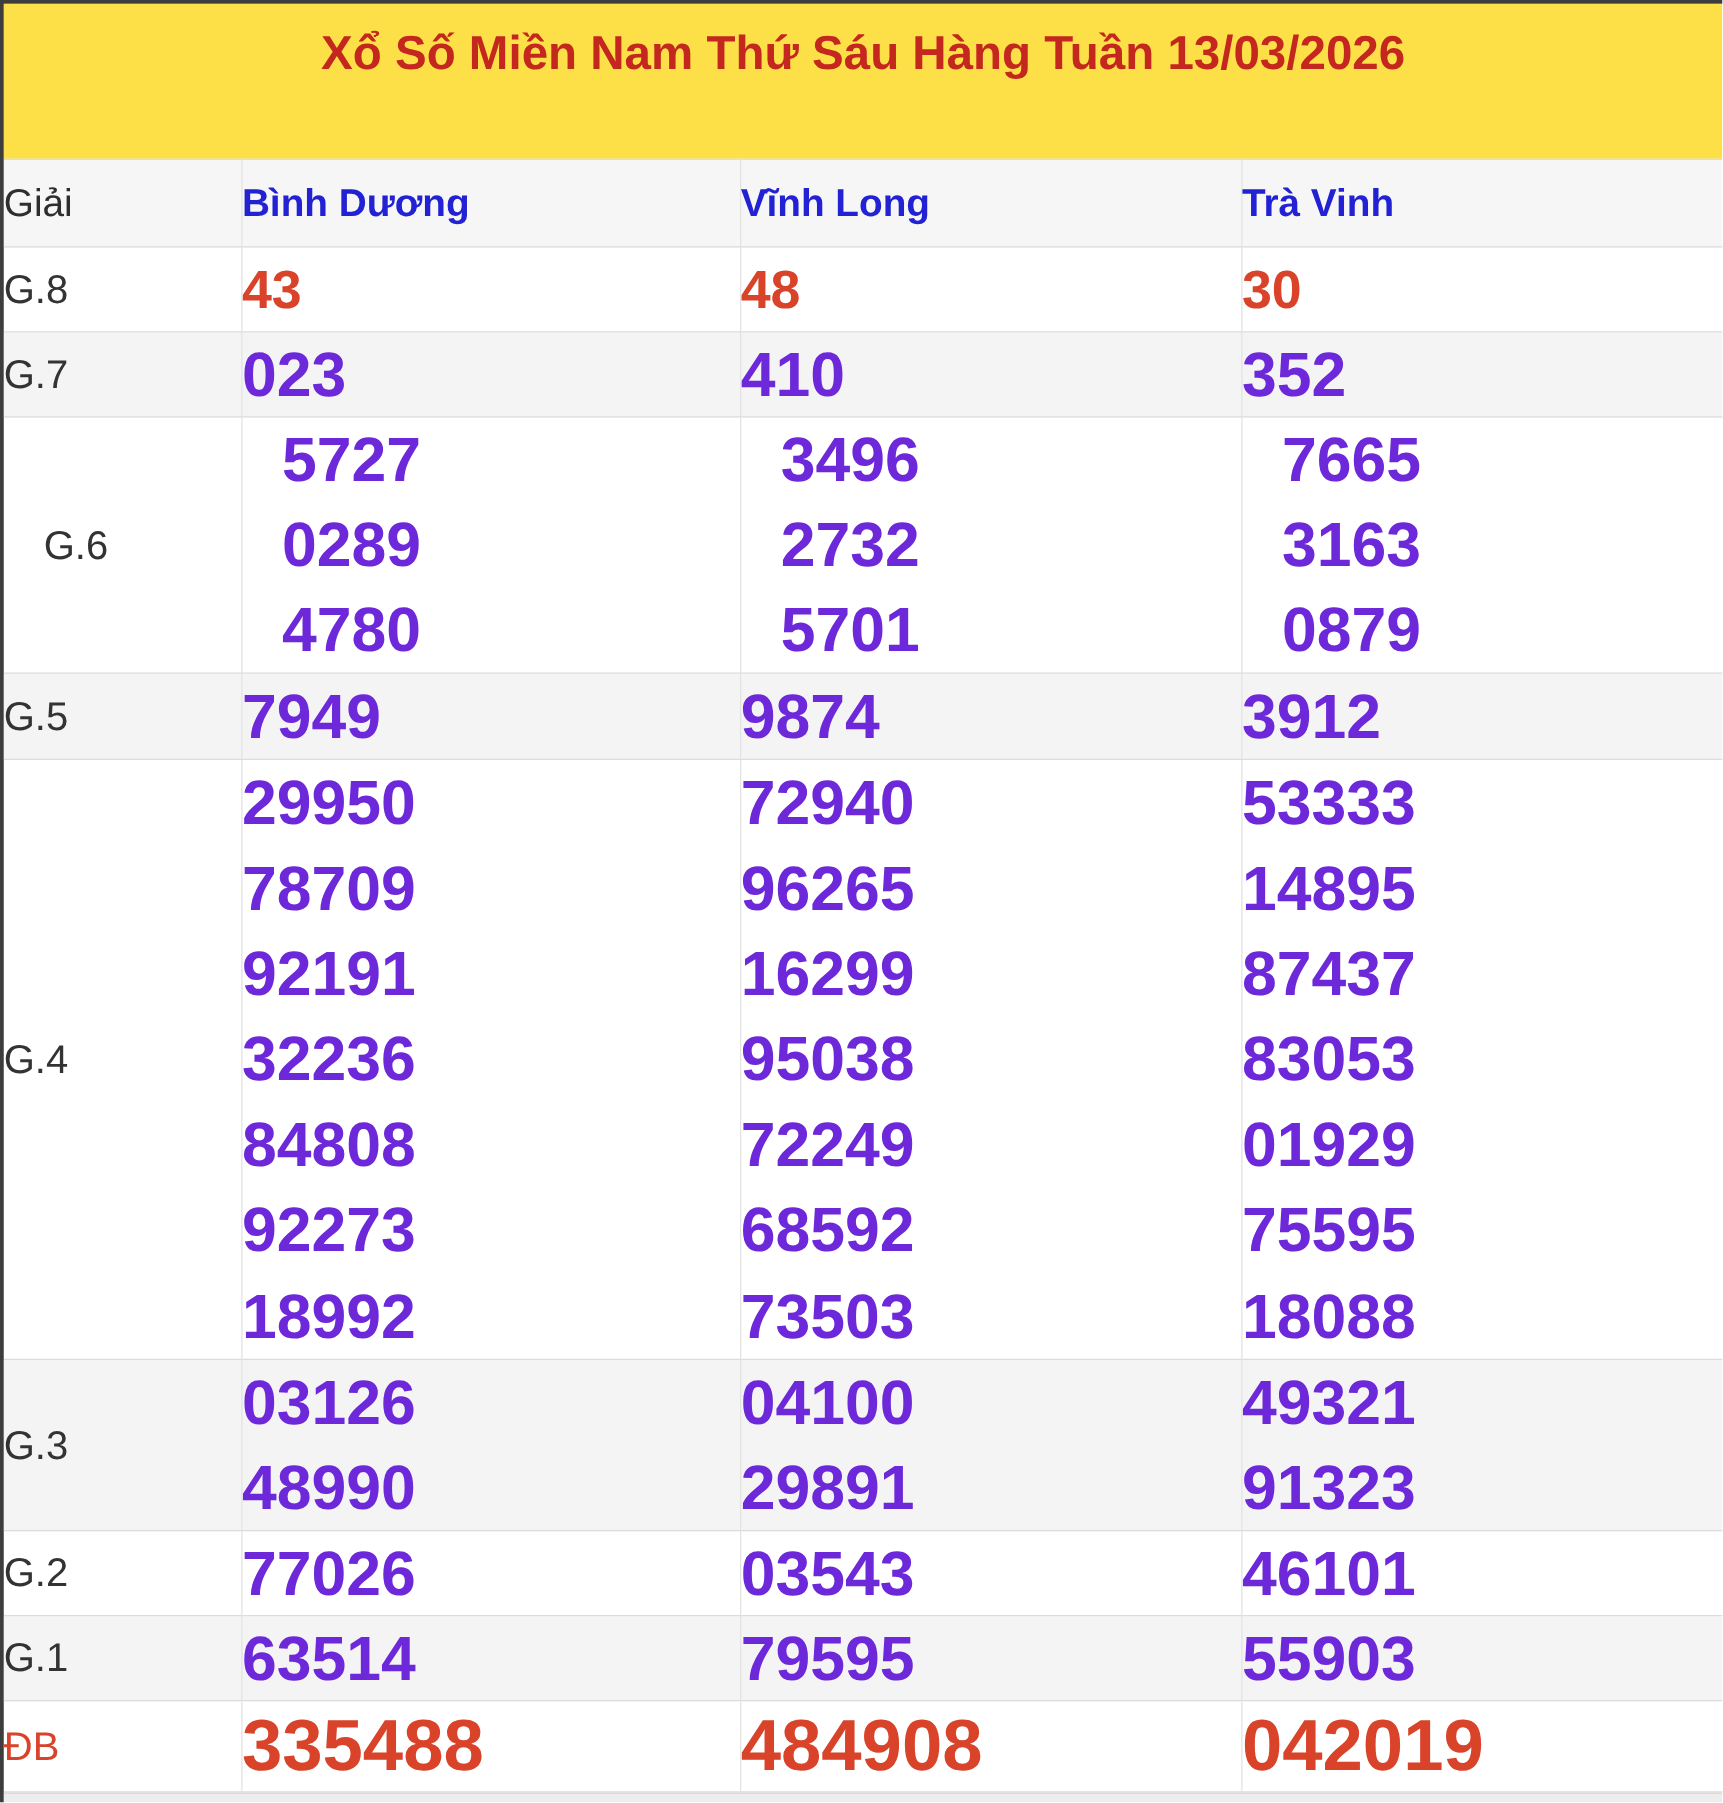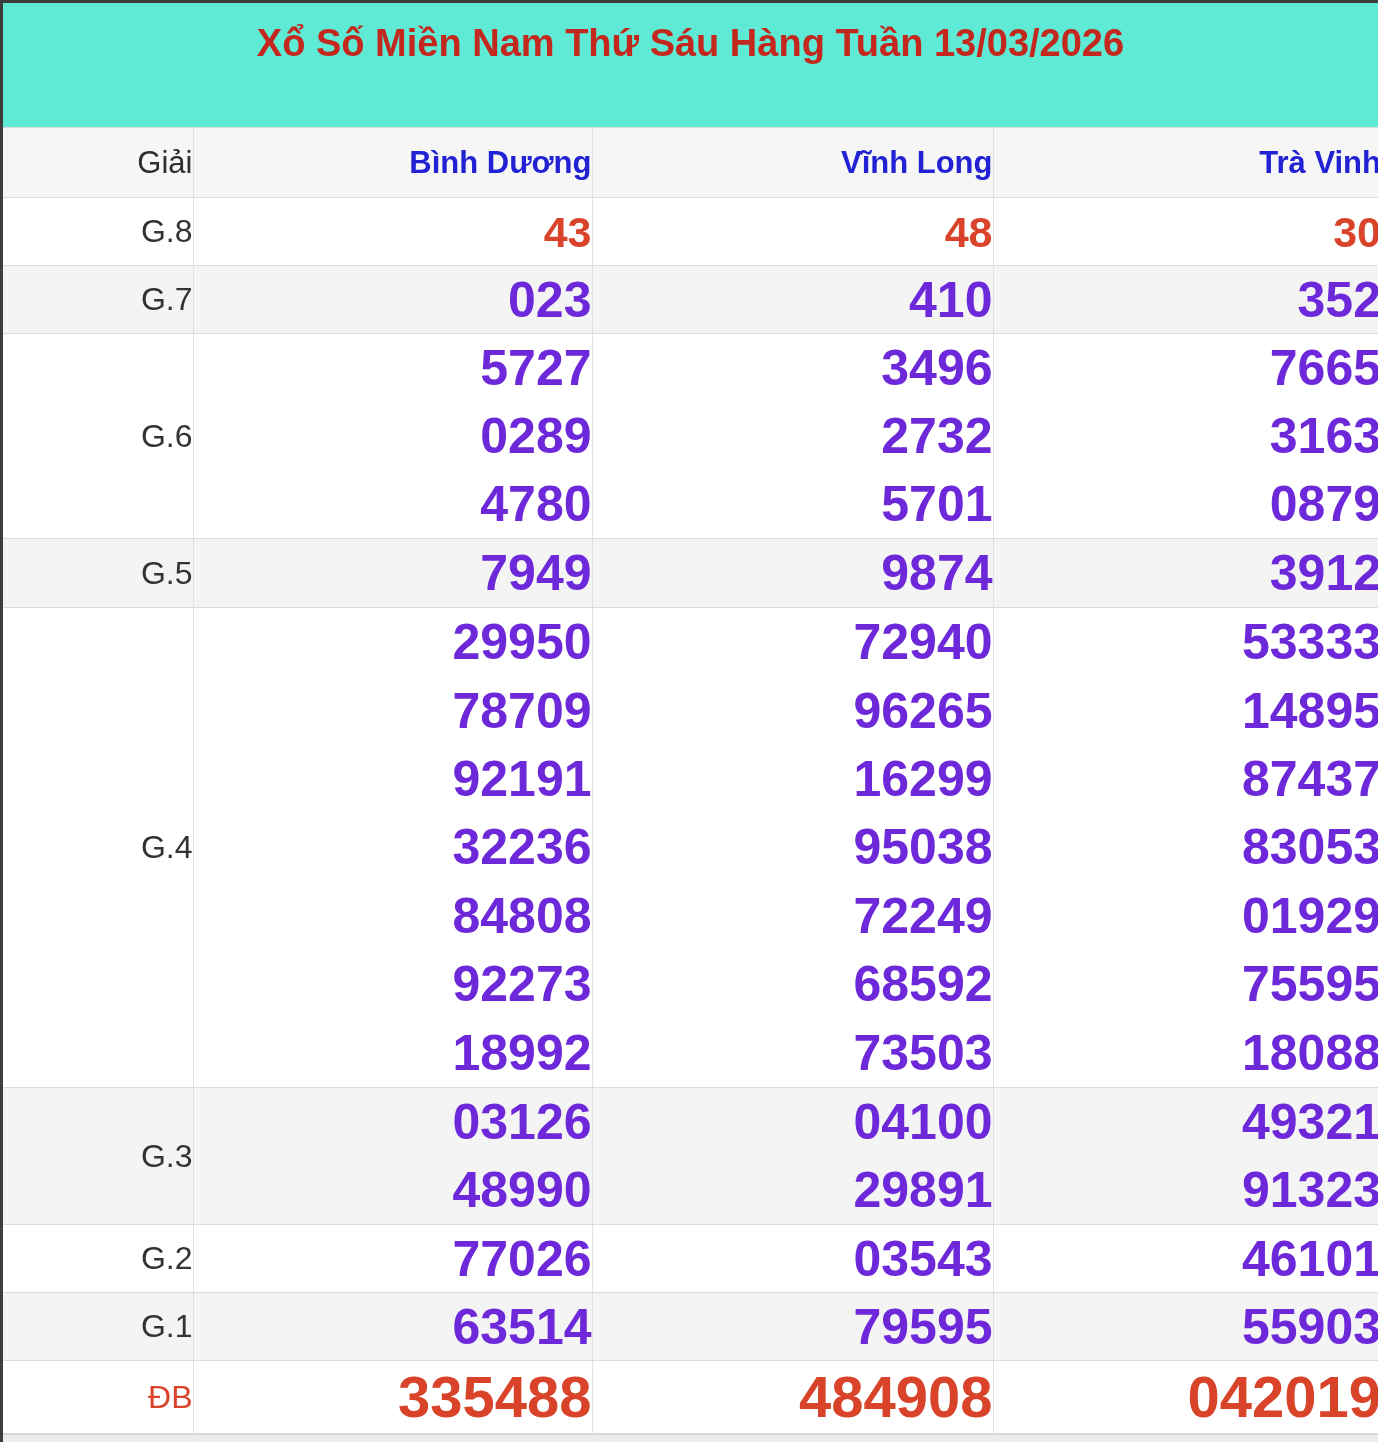--- a/index.html
+++ b/index.html
@@ -4,40 +4,40 @@
 <style>
   html,body{margin:0;padding:0;background:#ffffff;}
   .page{
     width:1378px;height:1442px;box-sizing:border-box;
     border-left:3px solid #3d3d3d;border-top:3px solid #3d3d3d;
     font-family:"Liberation Sans", sans-serif;
     background:#ffffff;overflow:hidden;
   }
   
   .banner{
-    background:#5eead4;text-align:center;
+    background:#fde047;text-align:center;
     padding:16px 10px 18px 10px;box-sizing:border-box;height:124px;
   }
   .title{
     color:#c3271e;font-size:38px;font-weight:700;line-height:48px;
     letter-spacing:0px;
   }
   .crumbs{
     margin-top:6px;font-size:27px;line-height:34px;color:#2d5f8f;font-weight:400;
   }
   .crumbs a{color:#2d5f8f;text-decoration:none;cursor:pointer;}
   .crumbs .sep{padding:0 8px;}
   
   table.results{
     width:100%;border-collapse:collapse;table-layout:fixed;
     border-top:1px solid #c9c9c9;
   }
   td,th{
     border:1px solid #dcdcdc;border-left:none;border-right:1px solid #e2e2e2;
-    padding:0;text-align:right;vertical-align:middle;
+    padding:0;text-align:left;vertical-align:middle;
   }
   td:last-child,th:last-child{border-right:none;}
   thead th{
     height:69px;background:#f6f6f6;font-size:31px;font-weight:400;color:#2e2e2e;
   }
   thead th a{
     color:#2222d4;font-weight:700;text-decoration:none;cursor:pointer;
   }
   .label-cell{
     font-size:32px;color:#333333;font-weight:400;background:transparent;
@@ -49,21 +49,21 @@
   .num{
     font-size:50px;font-weight:700;color:#6d28d9;line-height:66px;
   }
   tr.shaded td{background:#f4f4f4;}
   tr.highlight .num{color:#d8432a;}
   tr.row-g8 .num{font-size:43px;}
   tr.row-db .num{font-size:58px;}
   tr.row-db .label-cell{color:#d8432a;}
   
   tr.prize-row td{height:67px;}
-  tr.row-g6 td{height:204px;}
+  tr.row-g6 td{height:204px;padding-left:32px;}
   tr.row-g5 td{height:68px;}
   tr.row-g4 td{height:479px;}
   tr.row-g3 td{height:136px;}
   tr.row-db td{height:72px;margin-left:37px;}
   
   .bottom-strip{
     height:8px;background:#ededed;border-top:1px solid #d5d5d5;
   }
 </style>
 </head>

